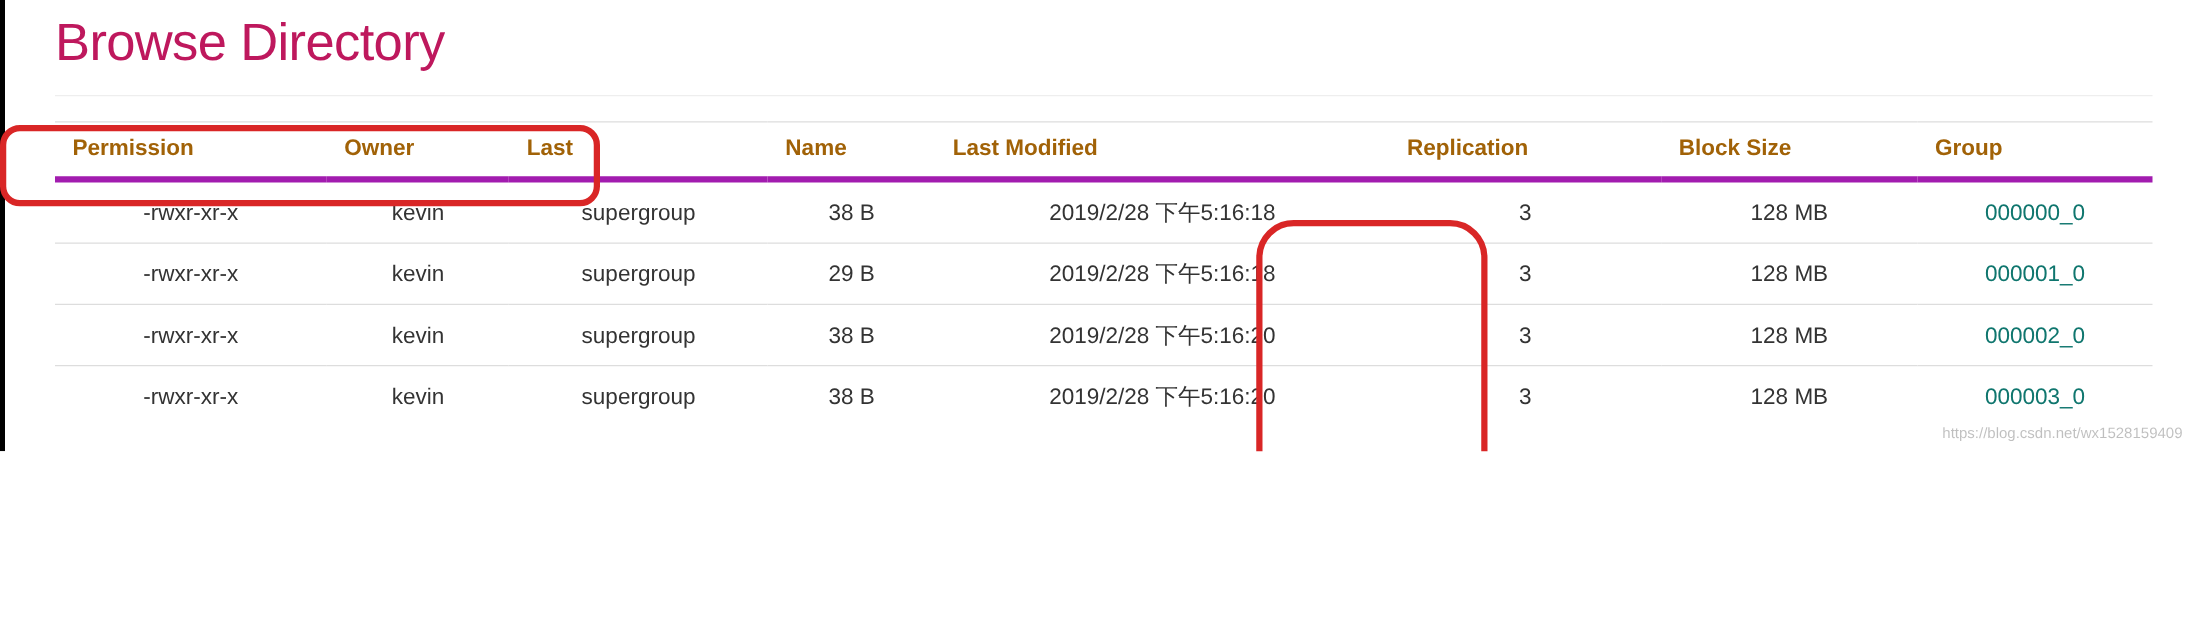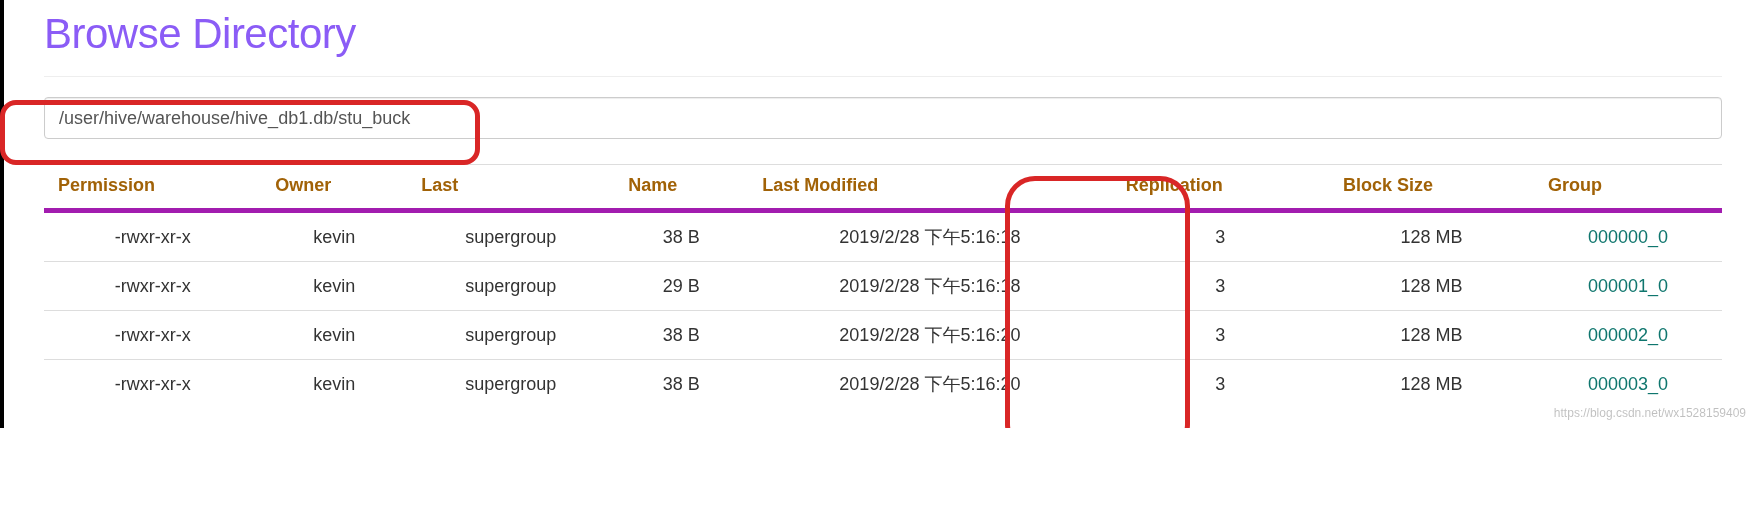--- a/index.html
+++ b/index.html
@@ -14,21 +14,21 @@
       padding: 0;
       position: relative;
     }
     .container {
       padding: 10px 40px 20px 40px;
       border-left: 4px solid #000;
     }
     h1.page-title {
       font-size: 42px;
       font-weight: 400;
-      color: #8b5cf6;
+      color: #be185d;
       margin-bottom: 20px;
       padding-bottom: 18px;
       border-bottom: 1px solid #eee;
       letter-spacing: -0.5px;
     }
     .path-bar {
       margin: 0 0 25px 0;
       position: relative;
     }
     .path-input {
@@ -100,23 +100,20 @@
       color: rgba(0,0,0,0.25);
       pointer-events: none;
     }
   </style>
 </head>
 <body>
 
 <div class="container">
   <h1 class="page-title">Browse Directory</h1>
 
-  <div class="path-bar">
-    <input type="text" class="path-input" value="/user/hive/warehouse/hive_db1.db/stu_buck" style="">
-  </div>
 
   <table class="file-table">
     <thead>
       <tr>
         <th>Permission</th>
         <th>Owner</th>
         <th>Last</th>
         <th>Name</th>
         <th>Last Modified</th>
         <th class="th-replication">Replication</th>

